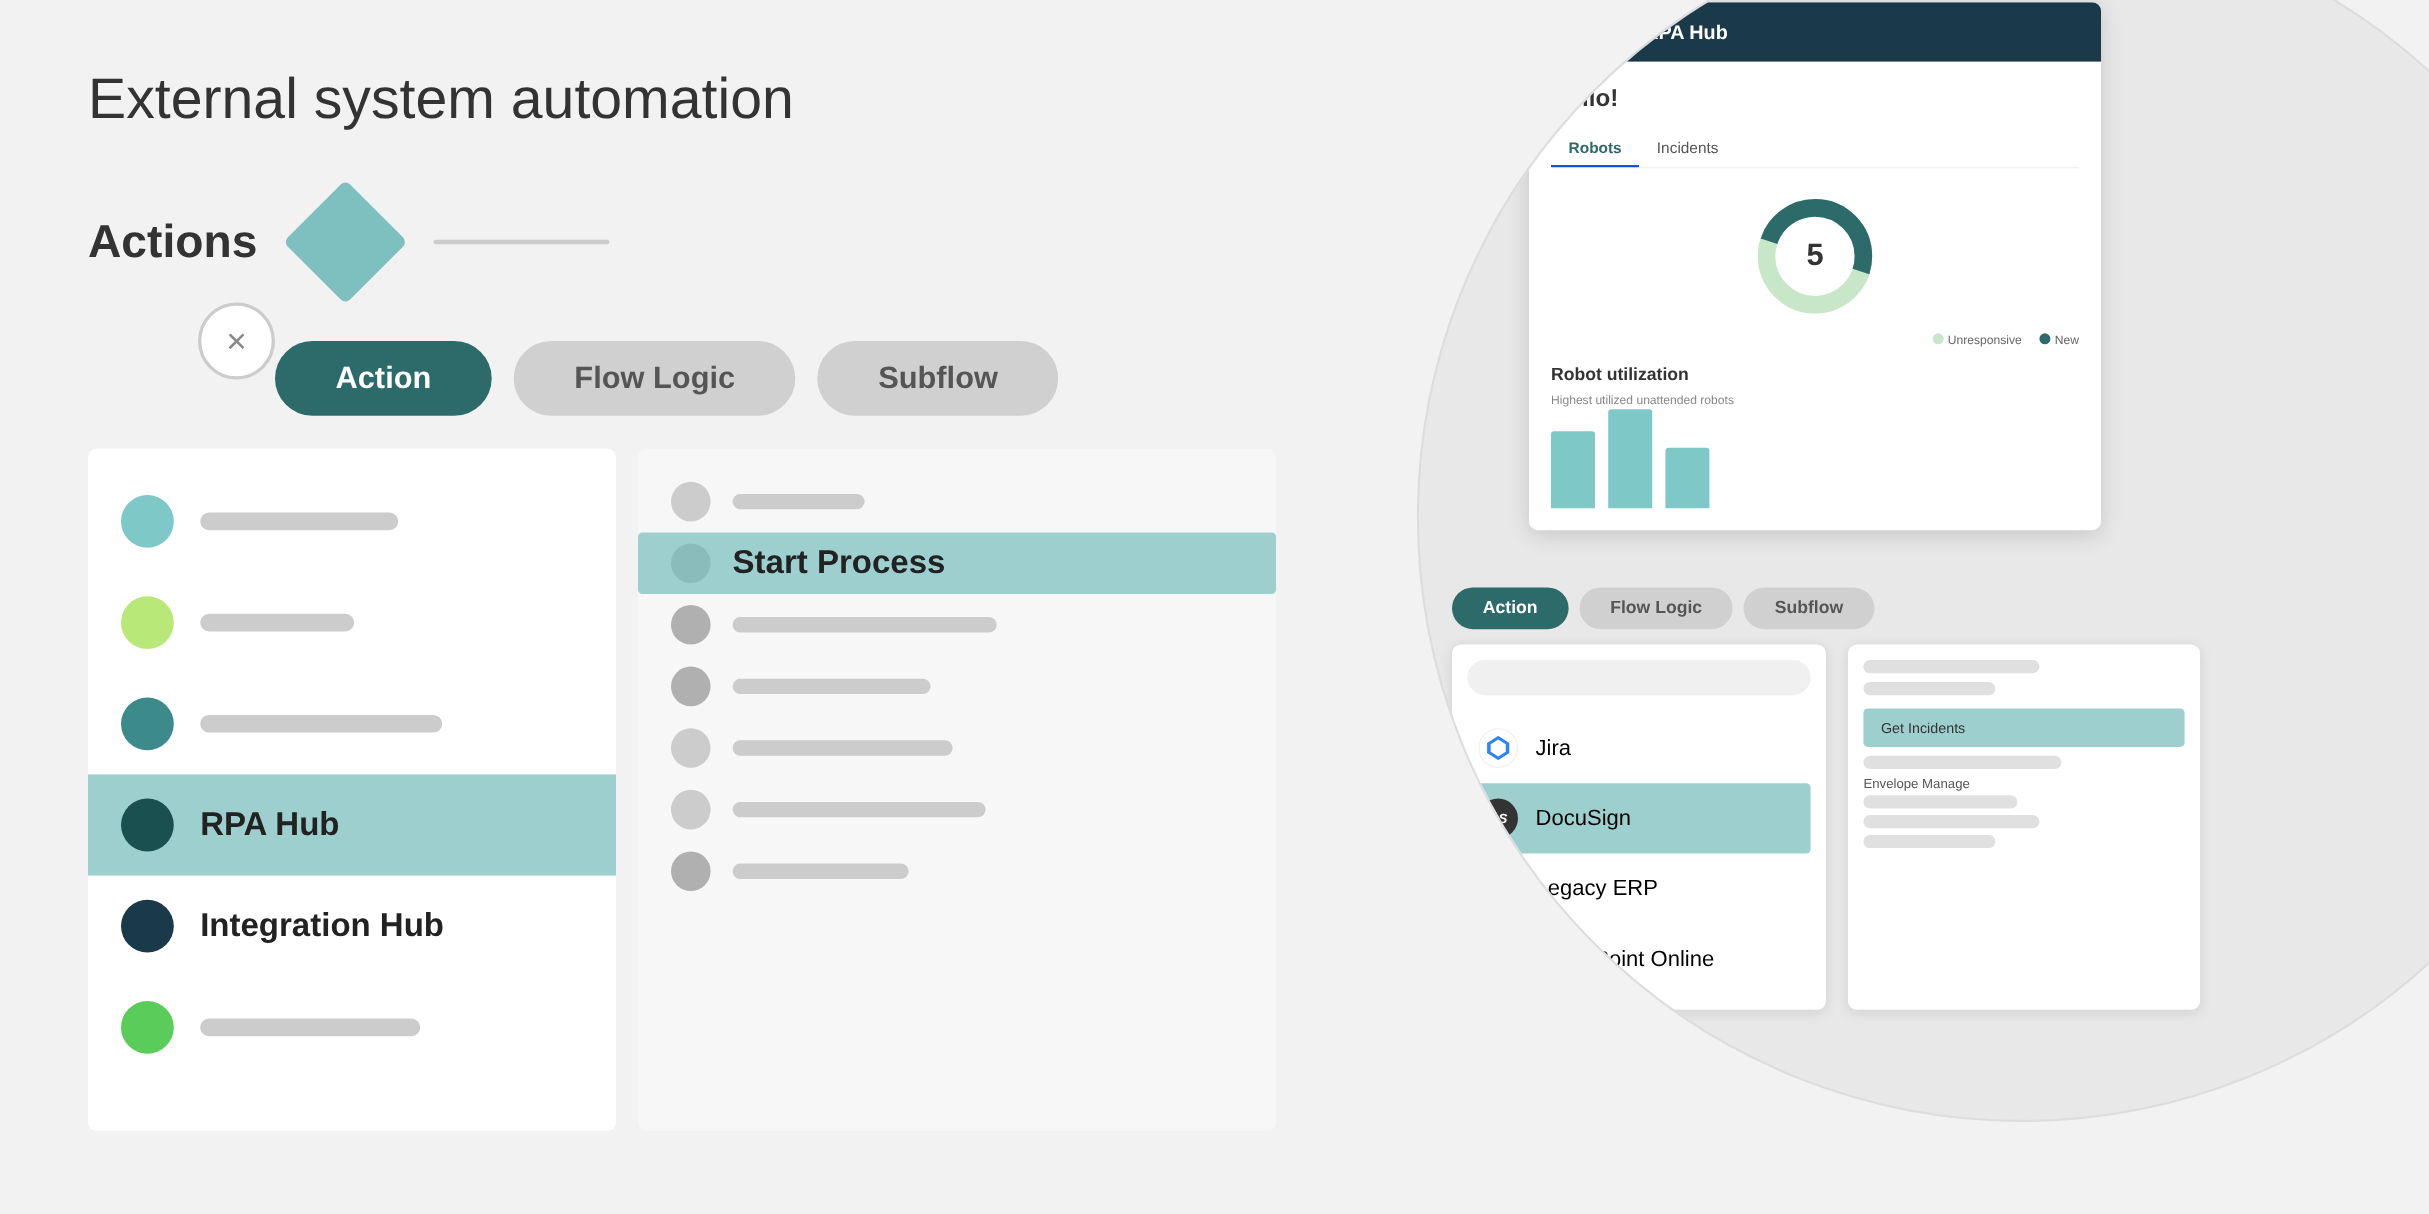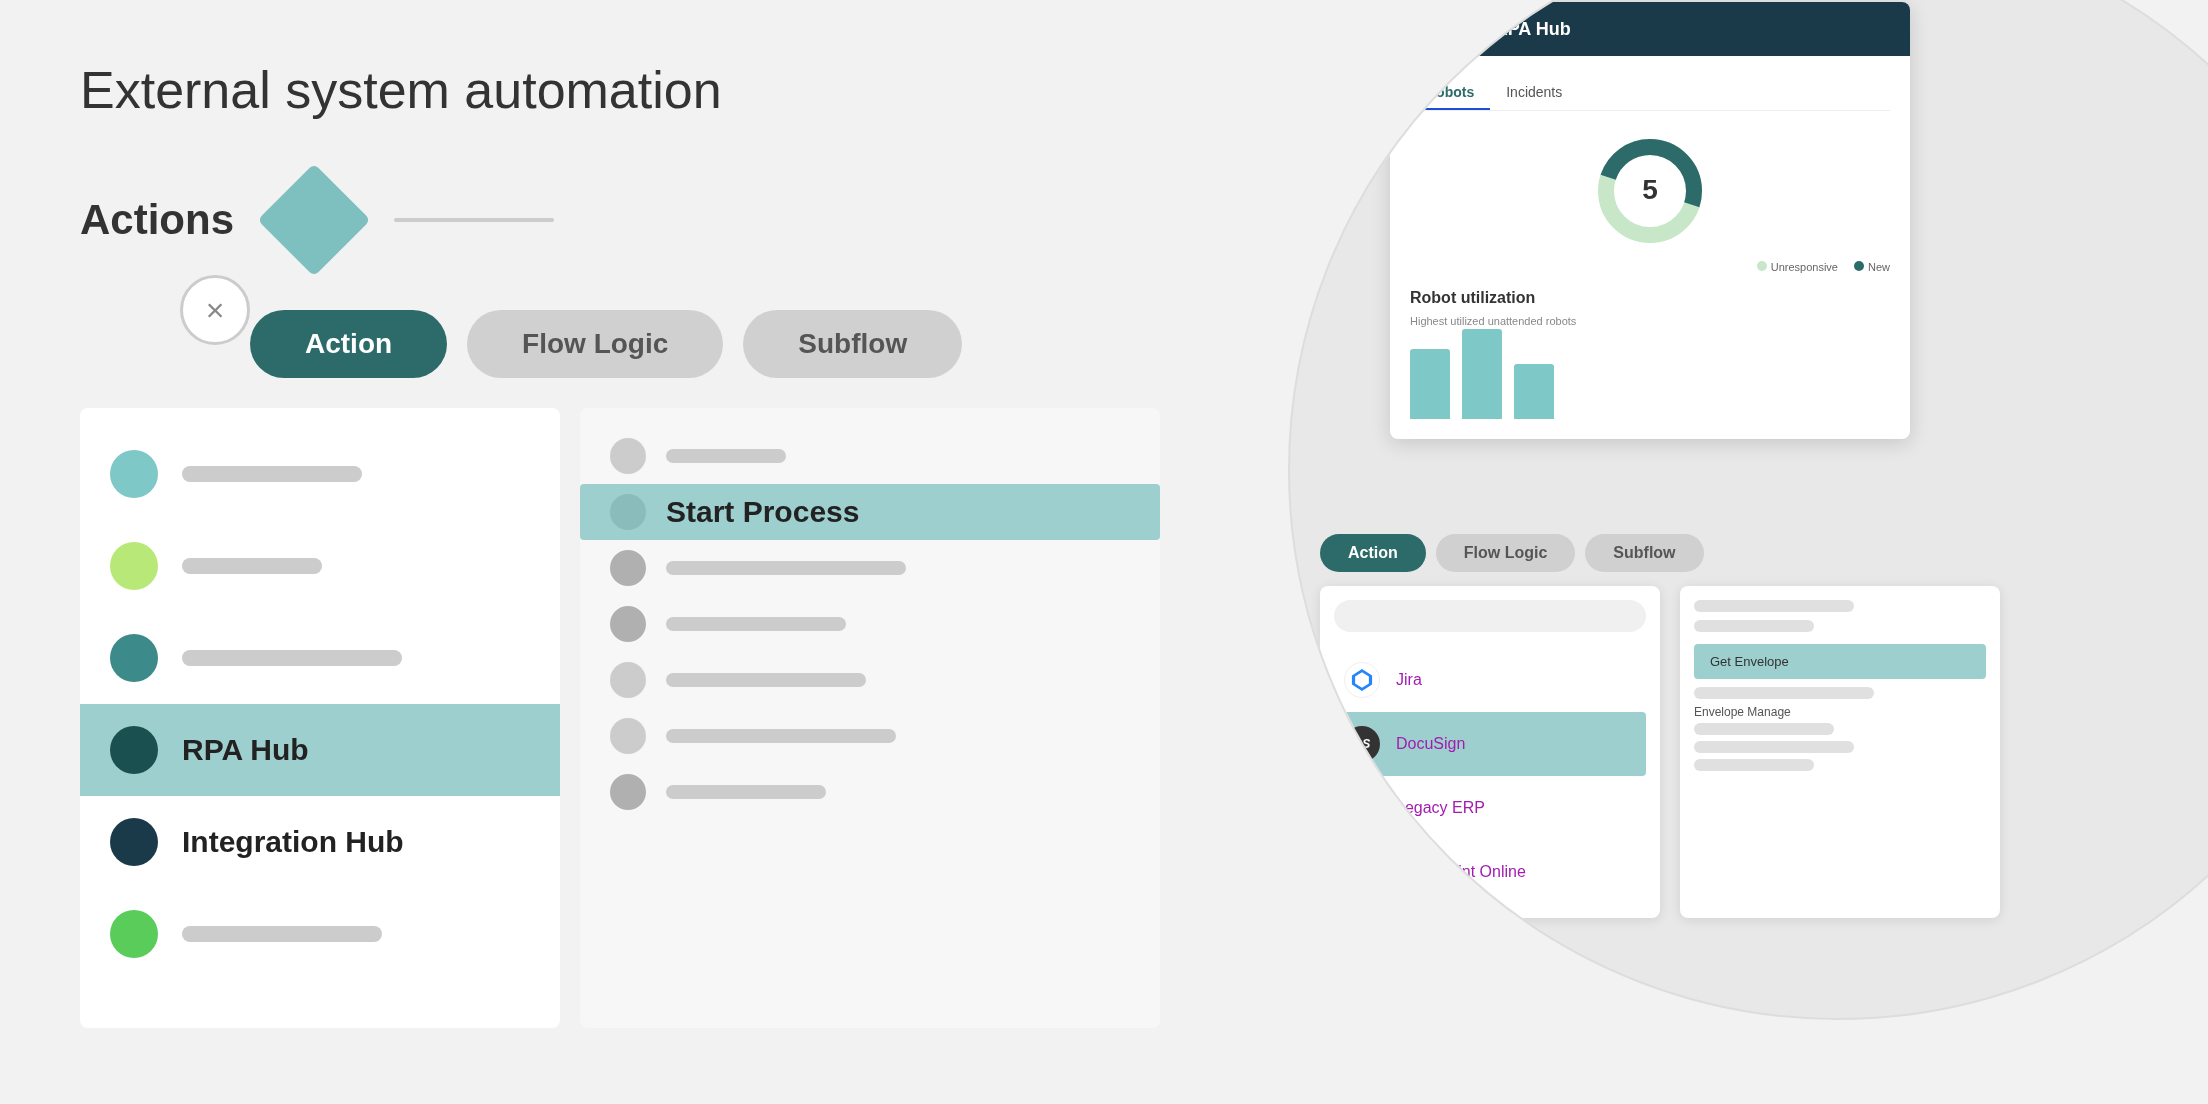--- a/index.html
+++ b/index.html
@@ -380,22 +380,22 @@
       font-weight: 700;
       font-style: italic;
     }
 
     .icon-jira { background: white; border: 1px solid #eee; }
     .icon-docusign { background: #333; color: white; }
     .icon-legacy { background: #1a3a4a; }
     .icon-sharepoint { background: #0078d4; color: white; }
 
     .integration-name {
-      font-size: 16px;
-      color: #a21caf;
+      font-size: 20px;
+      color: #000000;
       font-weight: 500;
     }
 
     .get-doc-btn {
       background: #9ecfcf;
       padding: 10px 16px;
       border-radius: 4px;
       font-size: 13px;
       color: #333;
       font-weight: 500;
@@ -508,20 +508,21 @@
 
   <div class="zoom-circle">
 
     <div class="rpa-window">
       <div class="rpa-titlebar">
         <span class="now-logo">now</span>
         <span class="rpa-title-divider">|</span>
         <span class="rpa-title-text">RPA Hub</span>
       </div>
       <div class="rpa-body">
+        <div class="hello-text">Hello!</div>
         <div class="rpa-tabs">
           <div class="rpa-tab active">Robots</div>
           <div class="rpa-tab">Incidents</div>
         </div>
         <div class="donut-area">
           <svg class="donut-svg" viewBox="0 0 120 120">
             <circle cx="60" cy="60" r="44" fill="none" stroke="#c8e6c8" stroke-width="16"></circle>
             <circle cx="60" cy="60" r="44" fill="none" stroke="#2d6b6b" stroke-width="16" stroke-dasharray="138 138" stroke-dashoffset="55" transform="rotate(-90 60 60)"></circle>
             <text x="60" y="68" text-anchor="middle" class="donut-number" font-size="28" font-weight="700" fill="#333">5</text>
           </svg>
@@ -580,21 +581,21 @@
             <div class="integration-icon icon-sharepoint">
               <span style="font-size:10px;color:white;font-weight:700;">SP</span>
             </div>
             <span class="integration-name">SharePoint Online</span>
           </div>
         </div>
 
         <div style="background:white; border-radius:8px; padding:14px; width:320px; box-shadow:0 2px 12px rgba(0,0,0,0.1);">
           <div style="height:12px; background:#e0e0e0; border-radius:6px; margin-bottom:8px; width:160px;"></div>
           <div style="height:12px; background:#e0e0e0; border-radius:6px; margin-bottom:12px; width:120px;"></div>
-          <div class="get-doc-btn">Get Envelope</div>
+          <div class="get-doc-btn">Get Incidents</div>
           <div style="height:12px; background:#e0e0e0; border-radius:6px; margin-bottom:6px; width:180px;"></div>
           <div class="envelope-text">Envelope Manage</div>
           <div style="height:12px; background:#e0e0e0; border-radius:6px; margin-bottom:6px; width:140px;"></div>
           <div style="height:12px; background:#e0e0e0; border-radius:6px; margin-bottom:6px; width:160px;"></div>
           <div style="height:12px; background:#e0e0e0; border-radius:6px; margin-bottom:6px; width:120px;"></div>
         </div>
       </div>
     </div>
 
   </div>

